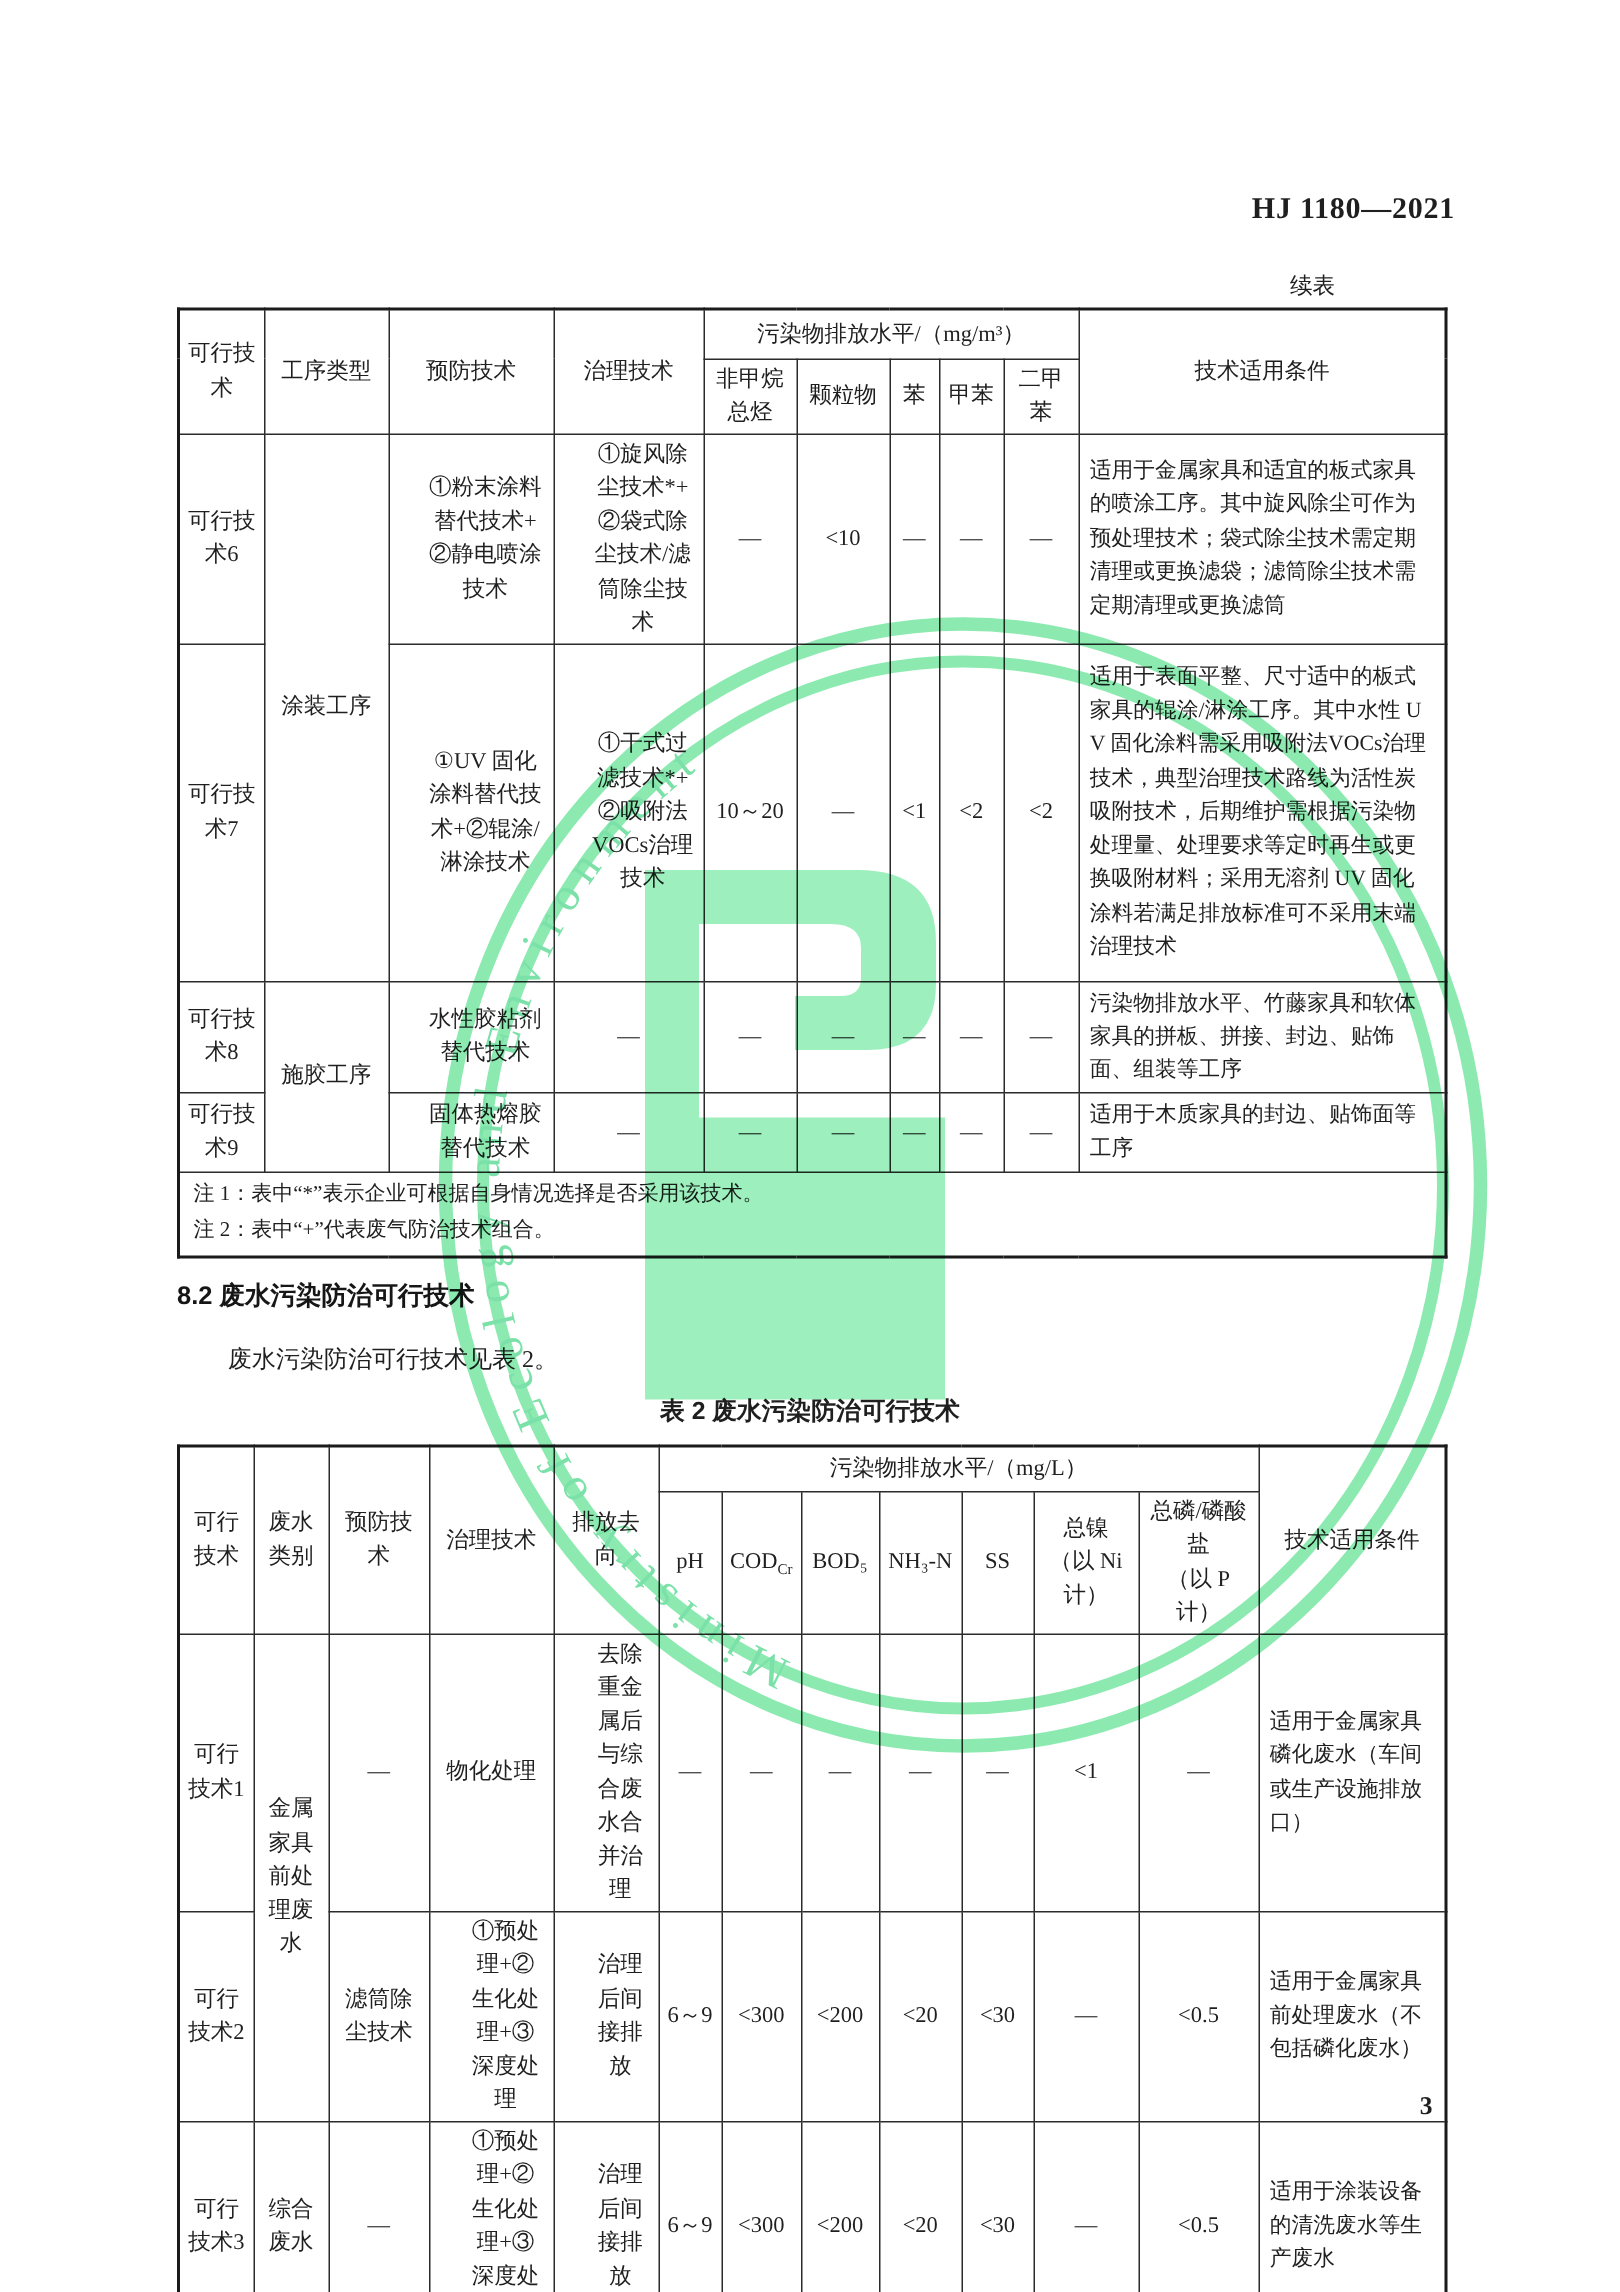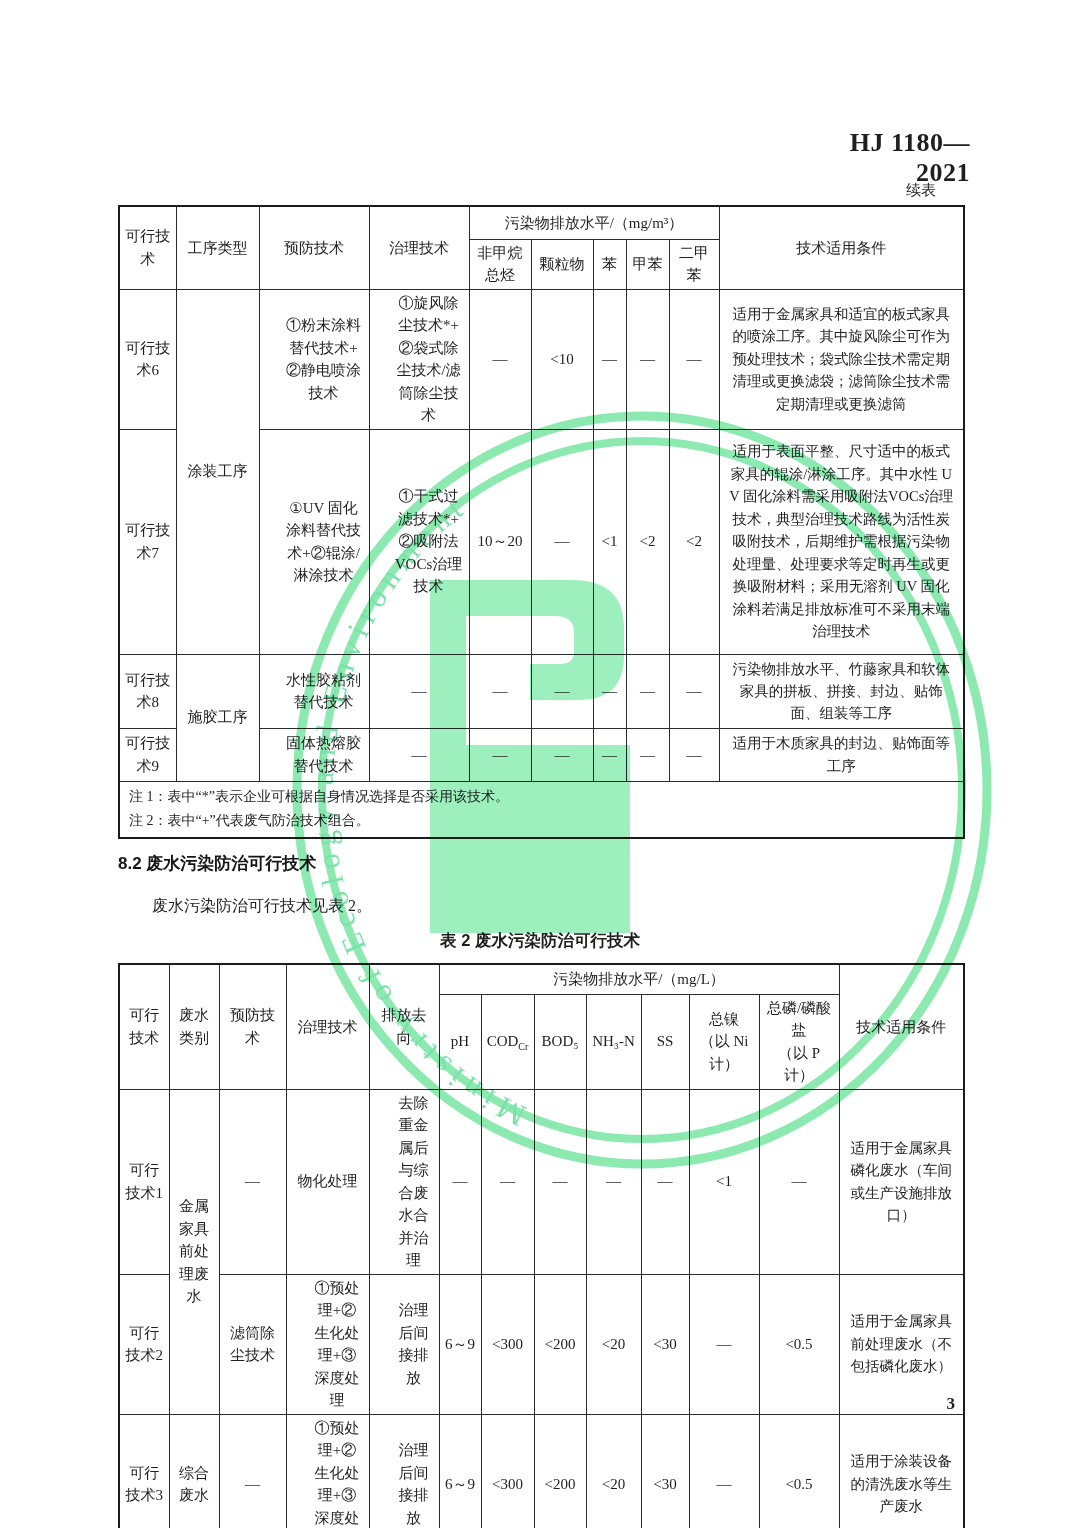--- a/index.html
+++ b/index.html
@@ -1,28 +1,28 @@
 <!DOCTYPE html>
 <html><head>
 <meta charset="utf-8">
 <style>
   html,body{margin:0;padding:0;background:#e8e8e8;}
   .sheet{position:relative;width:1080px;height:1528px;background:#ffffff;overflow:hidden;
          font-family:"Liberation Serif","DejaVu Serif",serif;color:#1f1f1f;}
   .abs{position:absolute;}
-  .std-no{top:128px;left:820px;width:150px;text-align:right;font-size:26px;font-weight:bold;letter-spacing:.5px;}
-  .cont-label{top:181px;left:860px;width:76px;text-align:right;font-size:15px;}
+  .std-no{top:128px;left:820px;width:150px;text-align:right;font-size:20px;font-weight:bold;letter-spacing:.5px;}
+  .cont-label{top:181px;left:860px;width:76px;font-size:15px;}
   table{border-collapse:collapse;table-layout:fixed;background:transparent;}
   .dtable{position:absolute;left:118px;width:845px;border:2px solid #1b1b1b;}
   .t1{top:205px;}
   .t2{top:963px;}
   td{border:1px solid #2b2b2b;padding:2px 5px;font-size:15px;line-height:1.5;
      text-align:center;vertical-align:middle;word-break:break-all;}
   td.left{text-align:center;padding-left:24px;}
-  td.cond{text-align:center;padding:3px 7px;font-size:14.5px;line-height:1.55;}
+  td.cond{text-align:left;padding:3px 7px;font-size:14.5px;line-height:1.55;}
   td.notes{text-align:left;font-size:14px;line-height:1.75;padding:3px 9px;}
   td.group-head{font-size:15px;margin-left:24px;}
   .prewrap{white-space:pre-line;}
   sub{font-size:10px;}
   .sec-head{top:852px;left:118px;font-family:"Liberation Sans","DejaVu Sans",sans-serif;
             font-weight:bold;font-size:17px;color:#161616;}
   .sec-body{top:896px;left:152px;font-size:16px;}
   .t2-title{top:930px;left:0;width:1080px;text-align:center;
             font-family:"Liberation Sans","DejaVu Sans",sans-serif;font-weight:bold;font-size:16.5px;}
   .page-no{top:1394px;left:905px;width:50px;text-align:right;font-size:17px;font-weight:bold;}

